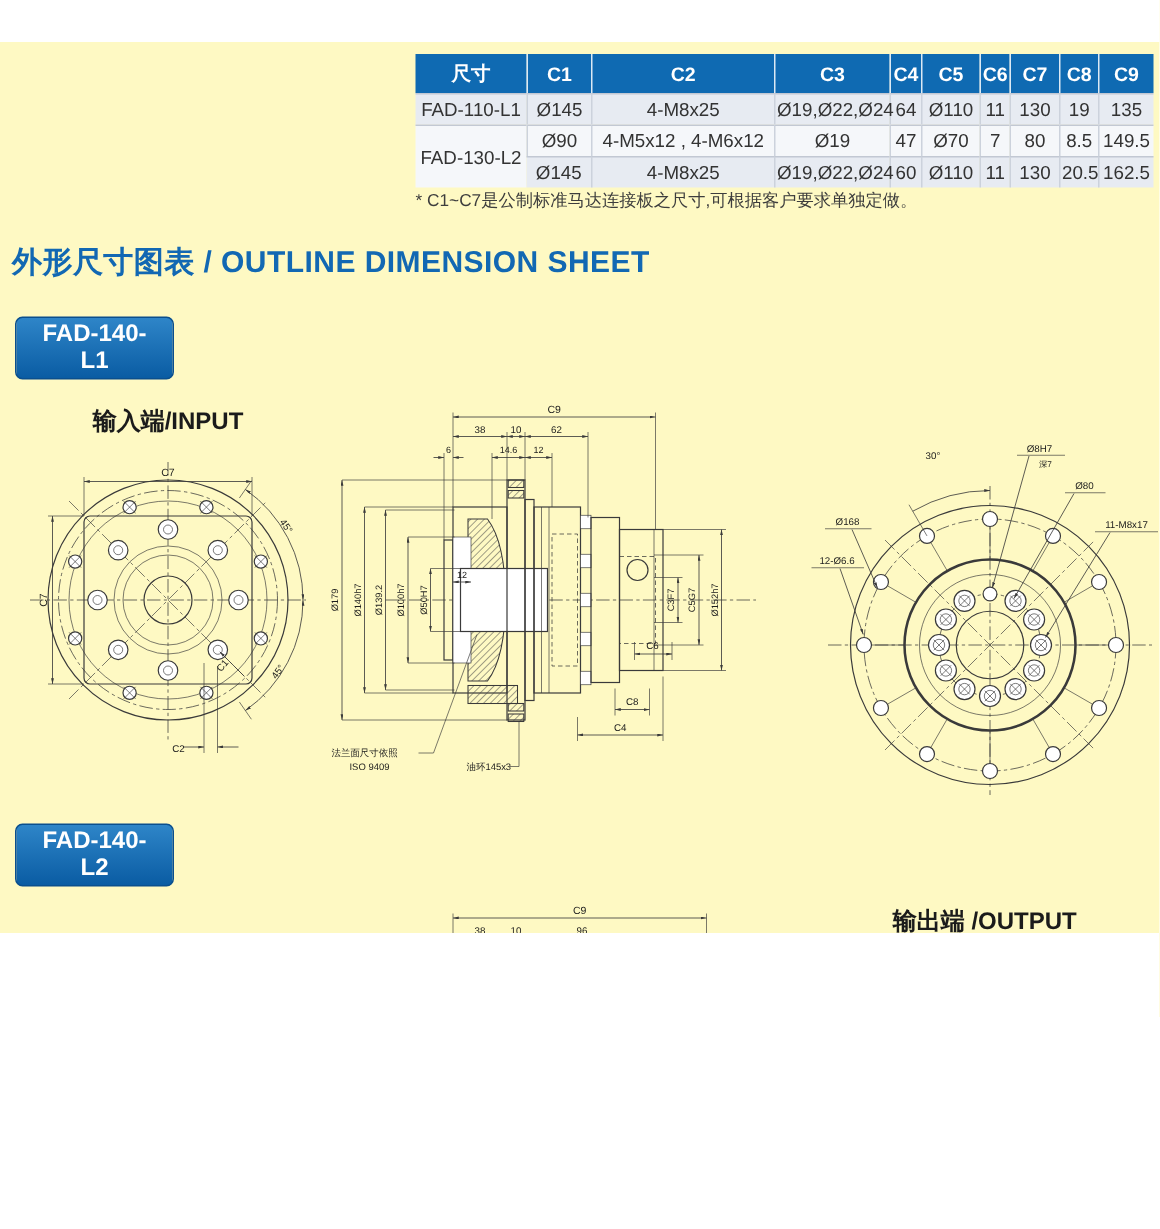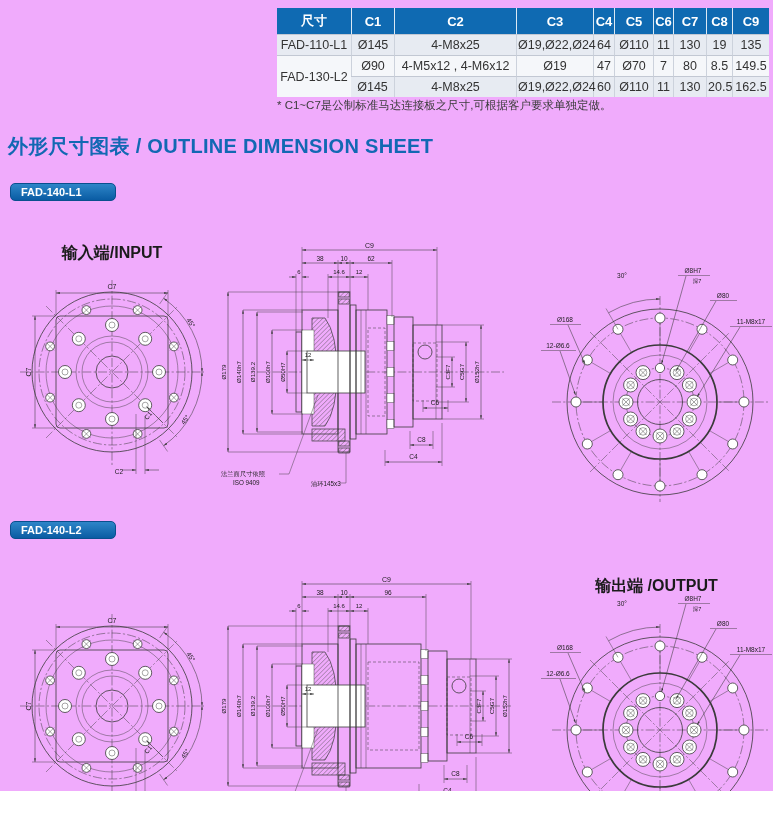--- a/index.html
+++ b/index.html
@@ -1,35 +1,35 @@
 <!DOCTYPE html>
 <html><head>
 <meta charset="utf-8">
 <style>
   html,body{margin:0;padding:0;background:#fff;}
-  #page{position:relative;width:773px;height:791px;background:#f0abfc;overflow:hidden;
-        font-family:"Liberation Sans",sans-serif;color:#222;}
+  #page{position:relative;width:773px;height:594px;background:#fef9c3;overflow:hidden;
+        font-family:"Liberation Sans",sans-serif;color:#222;margin-top:28px;}
   
   #spec-table{position:absolute;left:277px;top:8px;width:489px;border-collapse:separate;border-spacing:0;table-layout:fixed;}
   #spec-table th{background:#0f6ab2;color:#fff;font-size:13px;font-weight:bold;padding:4px 0;
                  border-left:1px solid rgba(255,255,255,.85);text-align:center;}
   #spec-table th:first-child{border-left:none;}
   #spec-table td{font-size:12.5px;color:#333;text-align:center;padding:3px 1px;
                  border-left:1px solid #ccd2dc;border-top:1px solid #c2c8d3;}
   #spec-table td:first-child{border-left:none;}
   #spec-table tr.r-odd td{background:#e7ebf2;}
   #spec-table tr.r-even td{background:#f5f7fa;}
   #spec-table td.model{background:#e7ebf2;}
   
   .note{position:absolute;left:277px;font-size:11.5px;color:#3d3d3d;white-space:nowrap;}
   #heading{position:absolute;left:8px;top:133px;font-size:20px;font-weight:bold;color:#1268b3;
            letter-spacing:.3px;white-space:nowrap;}
-  .badge{position:absolute;left:10px;width:84px;padding:2px 10px;border-radius:5px;
+  .badge{position:absolute;left:10px;width:84px;padding:2px 10px;border-radius:5px;text-align:center;
          background:linear-gradient(#2e85c8,#0a5ca3);border:1px solid #0a4f8e;color:#fff;
-         font-size:11px;font-weight:bold;}
+         font-size:16px;font-weight:bold;}
   
   .section{position:absolute;left:0;width:773px;}
   .dwg-title{position:absolute;text-align:center;font-size:16px;font-weight:600;color:#1b1b1b;}
   .dwg{position:absolute;}
   
   .ol{stroke:#3a3a3a;stroke-width:.8;fill:none}
   .wol{stroke:#3a3a3a;stroke-width:.8;fill:#fff}
   .dim{stroke:#3a3a3a;stroke-width:.55;fill:none}
   .ext{stroke:#3a3a3a;stroke-width:.45;fill:none}
   .cl{stroke:#3a3a3a;stroke-width:.5;fill:none;stroke-dasharray:9 2.2 2.2 2.2}

